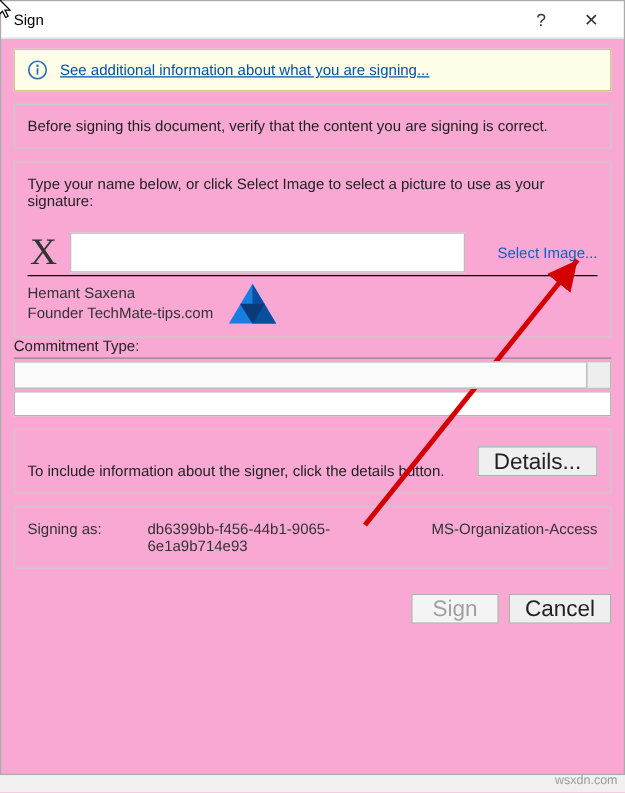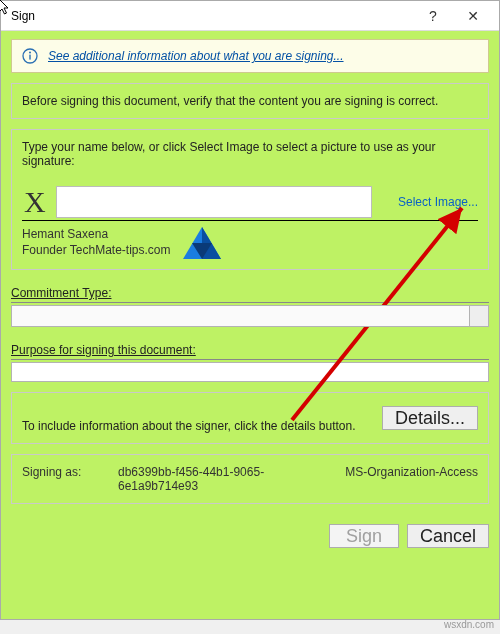--- a/index.html
+++ b/index.html
@@ -1,37 +1,37 @@
 <!DOCTYPE html>
 <html><head>
   <meta charset="utf-8">
   <style>
     * { box-sizing: border-box; margin: 0; padding: 0; font-family: "Segoe UI", Tahoma, sans-serif; font-size: 12px; }
     body { background: #f0f0f0; width: 500px; height: 634px; overflow: hidden; }
-    .window { width: 500px; height: 620px; background: #bef264; border: 1px solid #aaa; }
+    .window { width: 500px; height: 620px; background: #f9a8d4; border: 1px solid #aaa; }
     .titlebar { height: 30px; display: flex; align-items: center; padding: 0 6px 0 10px; background: #fff; border-bottom: 1px solid #ddd; }
     .title { flex: 1; font-size: 12px; }
     .titlebtn { width: 40px; height: 28px; display: flex; align-items: center; justify-content: center; color: #333; }
     .help-q { font-size: 14px; font-weight: normal; }
     .close-x { font-size: 14px; }
     .client { padding: 8px 10px 10px 10px; }
-    .infobar { background: #fdfde8; border: 1px solid #cfc98f; padding: 8px 10px; display: flex; align-items: center; gap: 10px; font-style: italic; }
+    .infobar { background: #fdfde8; border: 1px solid #cfc98f; padding: 8px 10px; display: flex; align-items: center; gap: 10px; }
     .info-icon svg { display: block; }
     .infolink { color: #0451a5; text-decoration: underline; font-size: 12px; }
     .group { border: 1px solid #c9c9c9; padding: 10px; margin-top: 10px; color: #333; }
     .lbl { font-size: 12px; color: #222; margin-top: 16px; }
     .sigrow { display: flex; align-items: center; gap: 8px; margin-top: 18px; }
     .bigx { font-family: Georgia, serif; font-size: 30px; line-height: 1; padding: 0 2px 0 2px; }
     .siginput { flex: 1; height: 32px; border: 1px solid #bcbcbc; background: #fff; padding: 0 6px; }
     .selectimg { color: #0b62c4; cursor: pointer; margin-left: 18px; white-space: nowrap; }
     .sigline { border: 0; border-top: 1.5px solid #000; margin-top: 2px; }
     .subsig { display: flex; gap: 12px; margin-top: 6px; align-items: flex-start; }
     .signer-block { display: flex; flex-direction: column; gap: 2px; color: #333; }
     .logo { width: 38px; height: 32px; }
-    .section-label { font-size: 12px; color: #222; margin-top: 16px; text-decoration: underline; }
+    .section-label { font-size: 12px; color: #222; margin-top: 0; }
     .underline { border-bottom: 1px solid #888; display: block; padding-bottom: 2px; }
     .select { width: 100%; height: 22px; border: 1px solid #b3b3b3; background: #fafafa; position: relative; margin-top: 2px; }
     .select::after { content: ""; position: absolute; right: 0; top: 0; bottom: 0; width: 18px; border-left: 1px solid #b3b3b3; background: #eee; }
     .chev { position: absolute; right: 5px; top: 6px; }
     .txt { width: 100%; height: 20px; border: 1px solid #b3b3b3; background: #fff; margin-top: 2px; padding: 0 4px; }
     .detrow { display: flex; align-items: center; gap: 12px; }
     .detrow .lbl { flex: 1; }
     .btn { min-width: 70px; height: 24px; border: 1px solid #adadad; background: #efefef; padding: 0 12px; font-size: 18px; color: #222; cursor: pointer; }
     .btn.disabled { color: #a0a0a0; background: #f4f4f4; }
     .kv { display: grid; grid-template-columns: 88px 1fr auto; row-gap: 4px; column-gap: 8px; align-items: start; }
@@ -109,21 +109,20 @@
 
     <span class="section-label underline">Commitment Type:</span>
     <div class="select">
       <span class="chev">
         <svg width="8" height="8" viewBox="0 0 8 8">
             <path d="M0 2 L4 6 L8 2" fill="none" stroke="#555" stroke-width="1.2"></path>
           </svg>
       </span>
     </div>
 
-    <span class="section-label underline">Purpose for signing this document:</span>
     <input type="text" class="txt" style="">
 
     <div class="group">
       <div class="detrow">
         <span class="lbl">To include information about the signer, click the details button.</span>
         <button class="btn">Details...</button>
       </div>
     </div>
 
     <div class="group">

